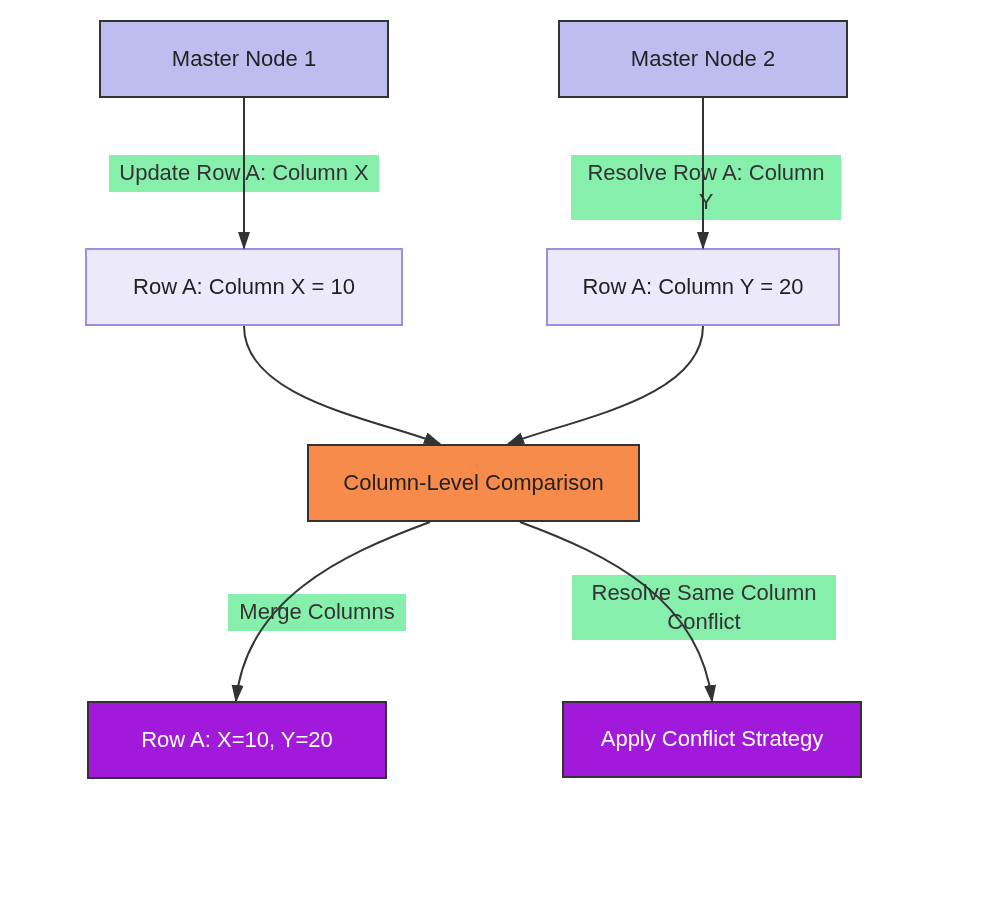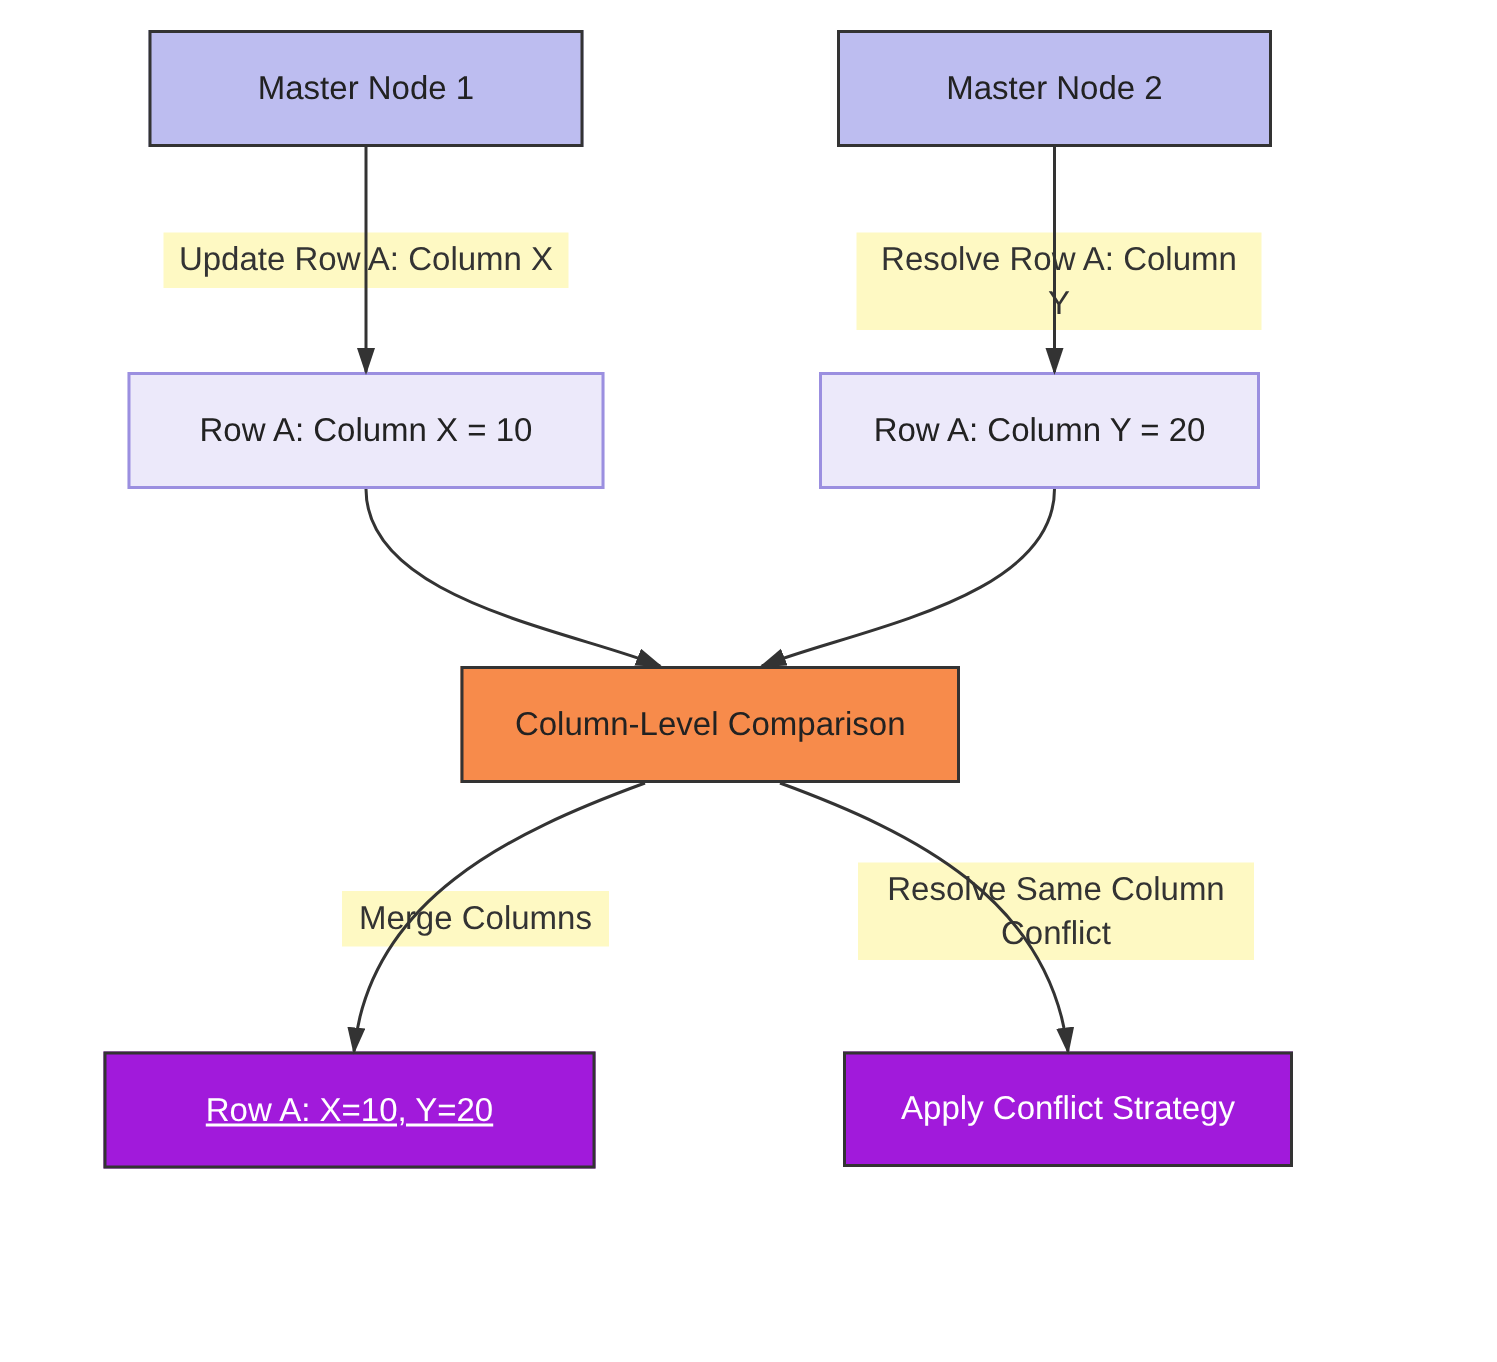--- a/index.html
+++ b/index.html
@@ -16,21 +16,21 @@
     align-items: center;
     justify-content: center;
     font-size: 22px;
     color: #222;
     text-align: center;
     line-height: 1.3;
     padding: 4px 18px;
   }
   .edge-label {
     position: absolute;
-    background: #fef9c3;
+    background: #86efac;
     font-size: 22px;
     color: #333;
     text-align: center;
     padding: 4px 8px;
     line-height: 1.3;
   }
   .top-node {
     background: #bdbdf0;
     border: 2px solid #333;
   }
@@ -61,21 +61,21 @@
 <div class="node top-node" style="left:99px; top:20px; width:290px; height:78px;">Master Node 1</div>
 
 <div class="node top-node" style="left:558px; top:20px; width:290px; height:78px;">Master Node 2</div>
 
 <div class="node mid-node" style="left:85px; top:248px; width:318px; height:78px;">Row A: Column X = 10</div>
 
 <div class="node mid-node" style="left:546px; top:248px; width:294px; height:78px;">Row A: Column Y = 20</div>
 
 <div class="node orange-node" style="left:307px; top:444px; width:333px; height:78px;">Column-Level Comparison</div>
 
-<div class="node purple-node" style="left:69px; top:701px; width:328px; height:78px;text-decoration:underline;">Row A: X=10, Y=20</div>
+<div class="node purple-node" style="left:87px; top:701px; width:300px; height:78px;">Row A: X=10, Y=20</div>
 
 <div class="node purple-node" style="left:562px; top:701px; width:300px; height:77px;">Apply Conflict Strategy</div>
 
 <div class="edge-label" style="left:109px; top:155px; width:270px;">Update Row A: Column X</div>
 
 <div class="edge-label" style="left:571px; top:155px; width:270px;">Resolve Row A: Column Y</div>
 
 <div class="edge-label" style="left:228px; top:594px; width:178px;">Merge Columns</div>
 
 <div class="edge-label" style="left:562px; top:575px; width:264px;margin-left:10px;">Resolve Same Column Conflict</div>

